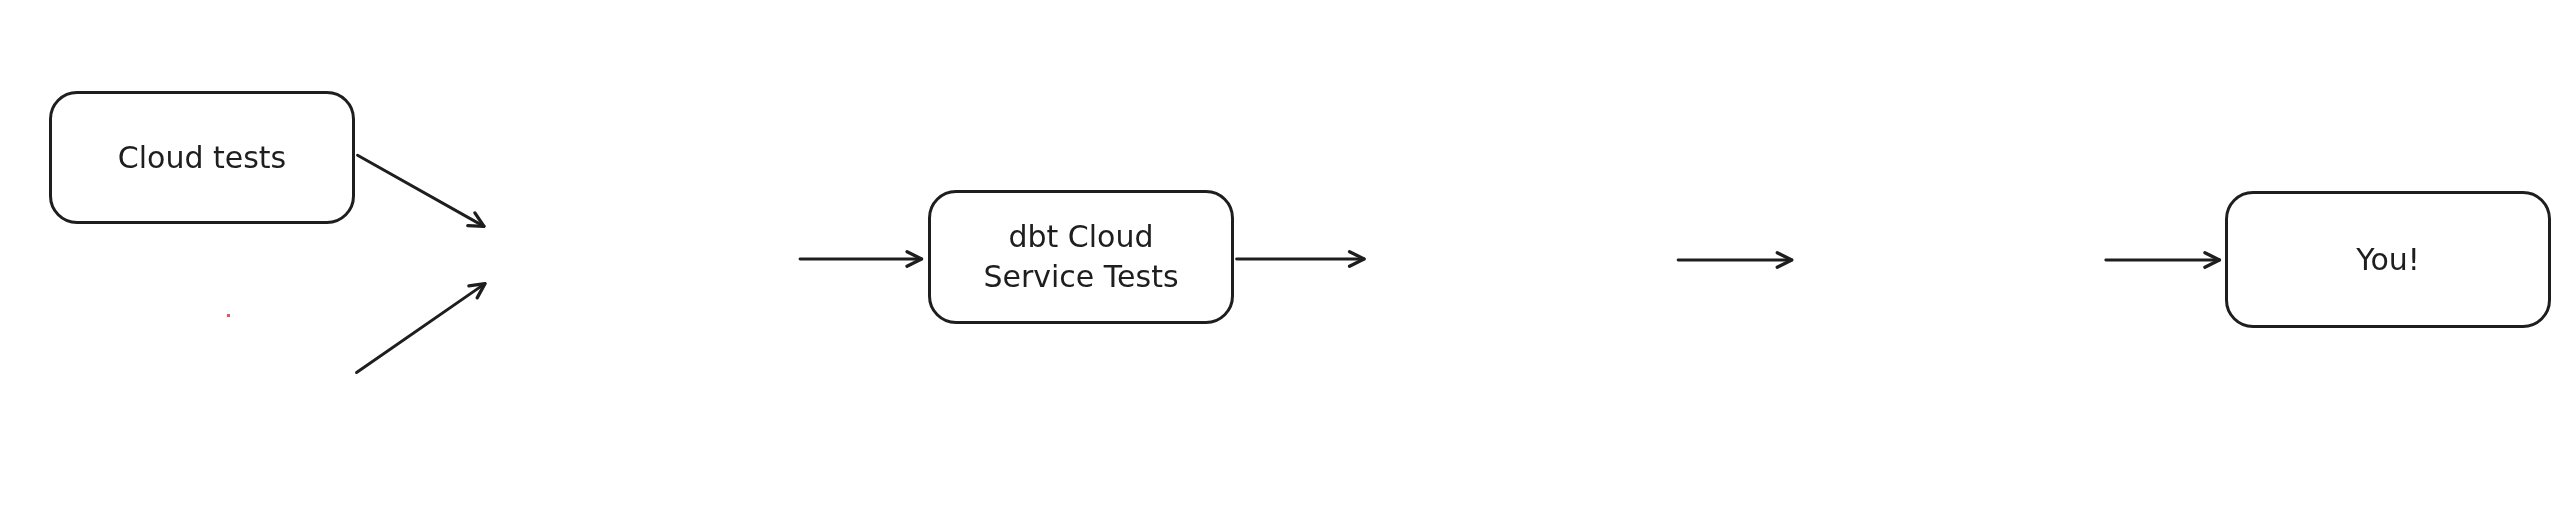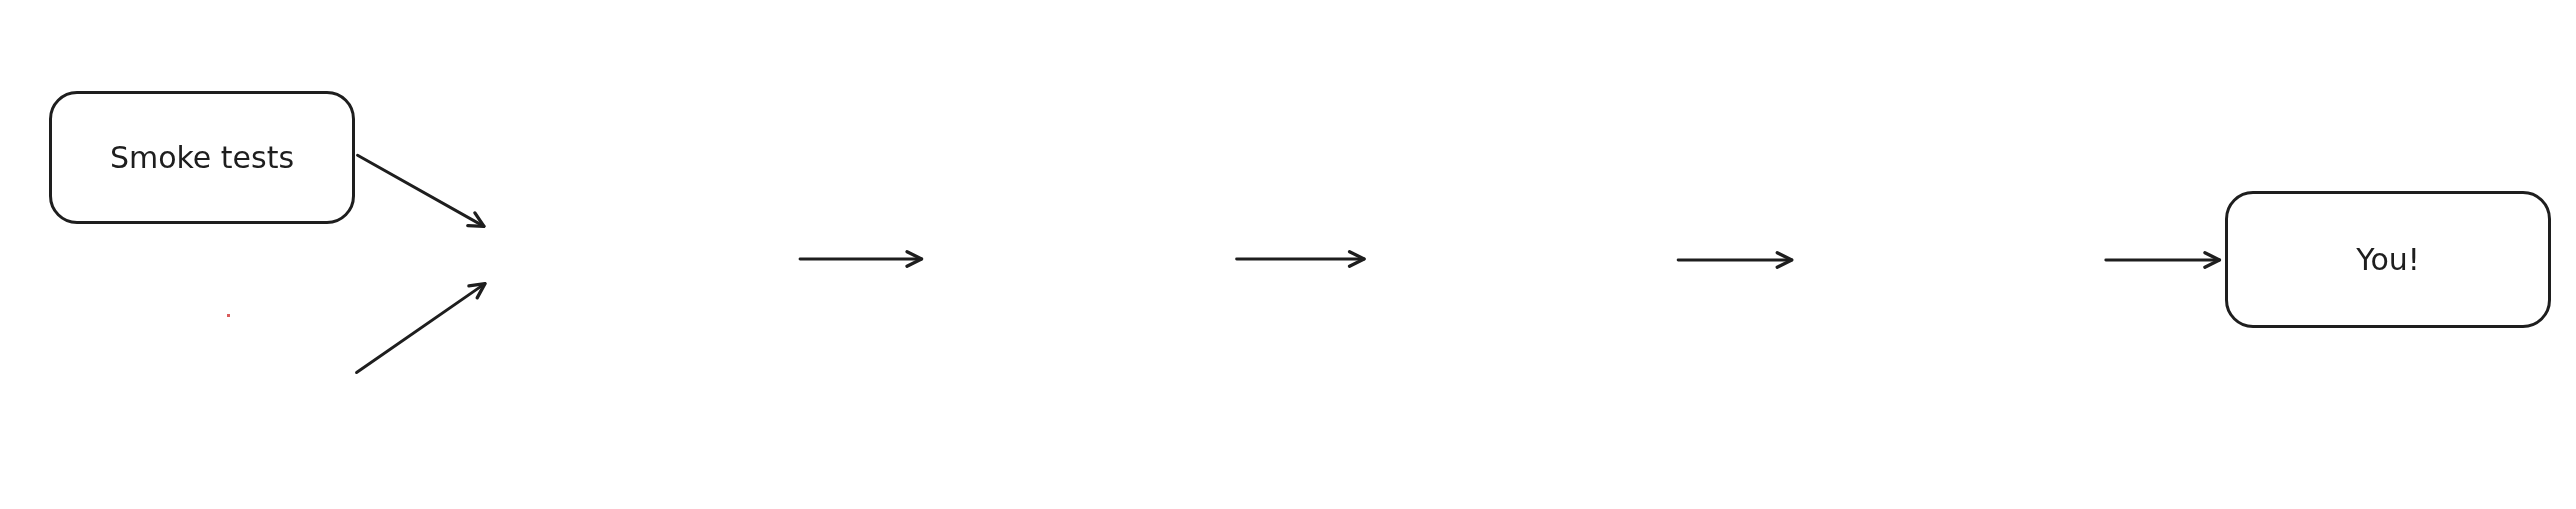--- a/index.html
+++ b/index.html
@@ -63,25 +63,31 @@
     </defs>
     <line x1="362" y1="157" x2="490" y2="229" marker-end="url(#arrowhead)"></line>
     <line x1="361" y1="377" x2="491" y2="287" marker-end="url(#arrowhead)"></line>
     <line x1="810" y1="262" x2="933" y2="262" marker-end="url(#arrowhead)"></line>
     <line x1="1252" y1="262" x2="1381" y2="262" marker-end="url(#arrowhead)"></line>
     <line x1="1699" y1="263" x2="1814" y2="263" marker-end="url(#arrowhead)"></line>
     <line x1="2132" y1="263" x2="2247" y2="263" marker-end="url(#arrowhead)"></line>
   </svg>
 
   <div class="node" style="left:49px; top:91px; width:306px; height:133px;">
-    <span>Smoke tests</span>
+    <span>Cloud tests</span>
   </div>
 
 
 
+  <div class="node" style="left:928px; top:190px; width:306px; height:134px;">
+    <span>
+      <span style="display:block;">dbt Cloud</span>
+      <span style="display:block;">Service Tests</span>
+    </span>
+  </div>
 
 
 
   <div class="node" style="left:2225px; top:191px; width:326px; height:137px;">
     <span>You!</span>
   </div>
 
   <div class="dot-artifact"></div>
 
 </div>

